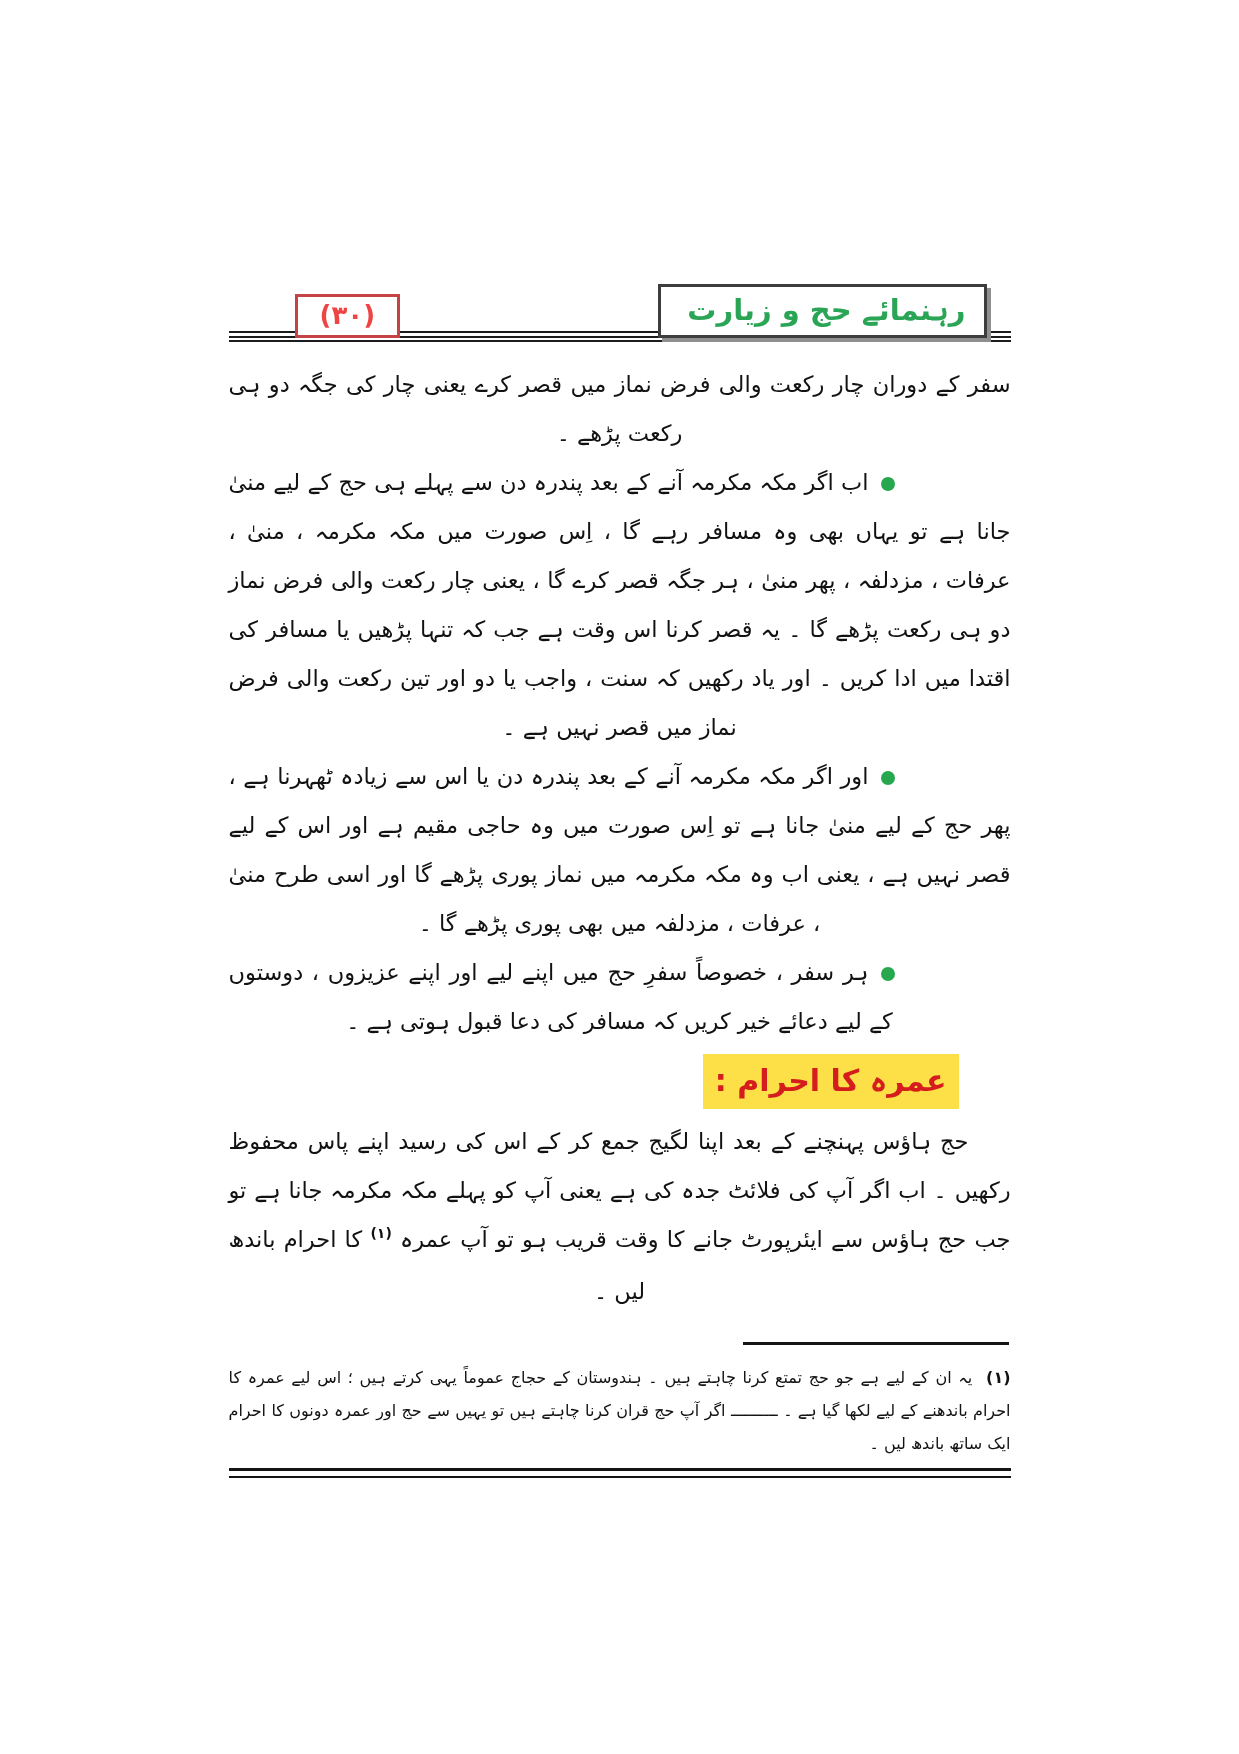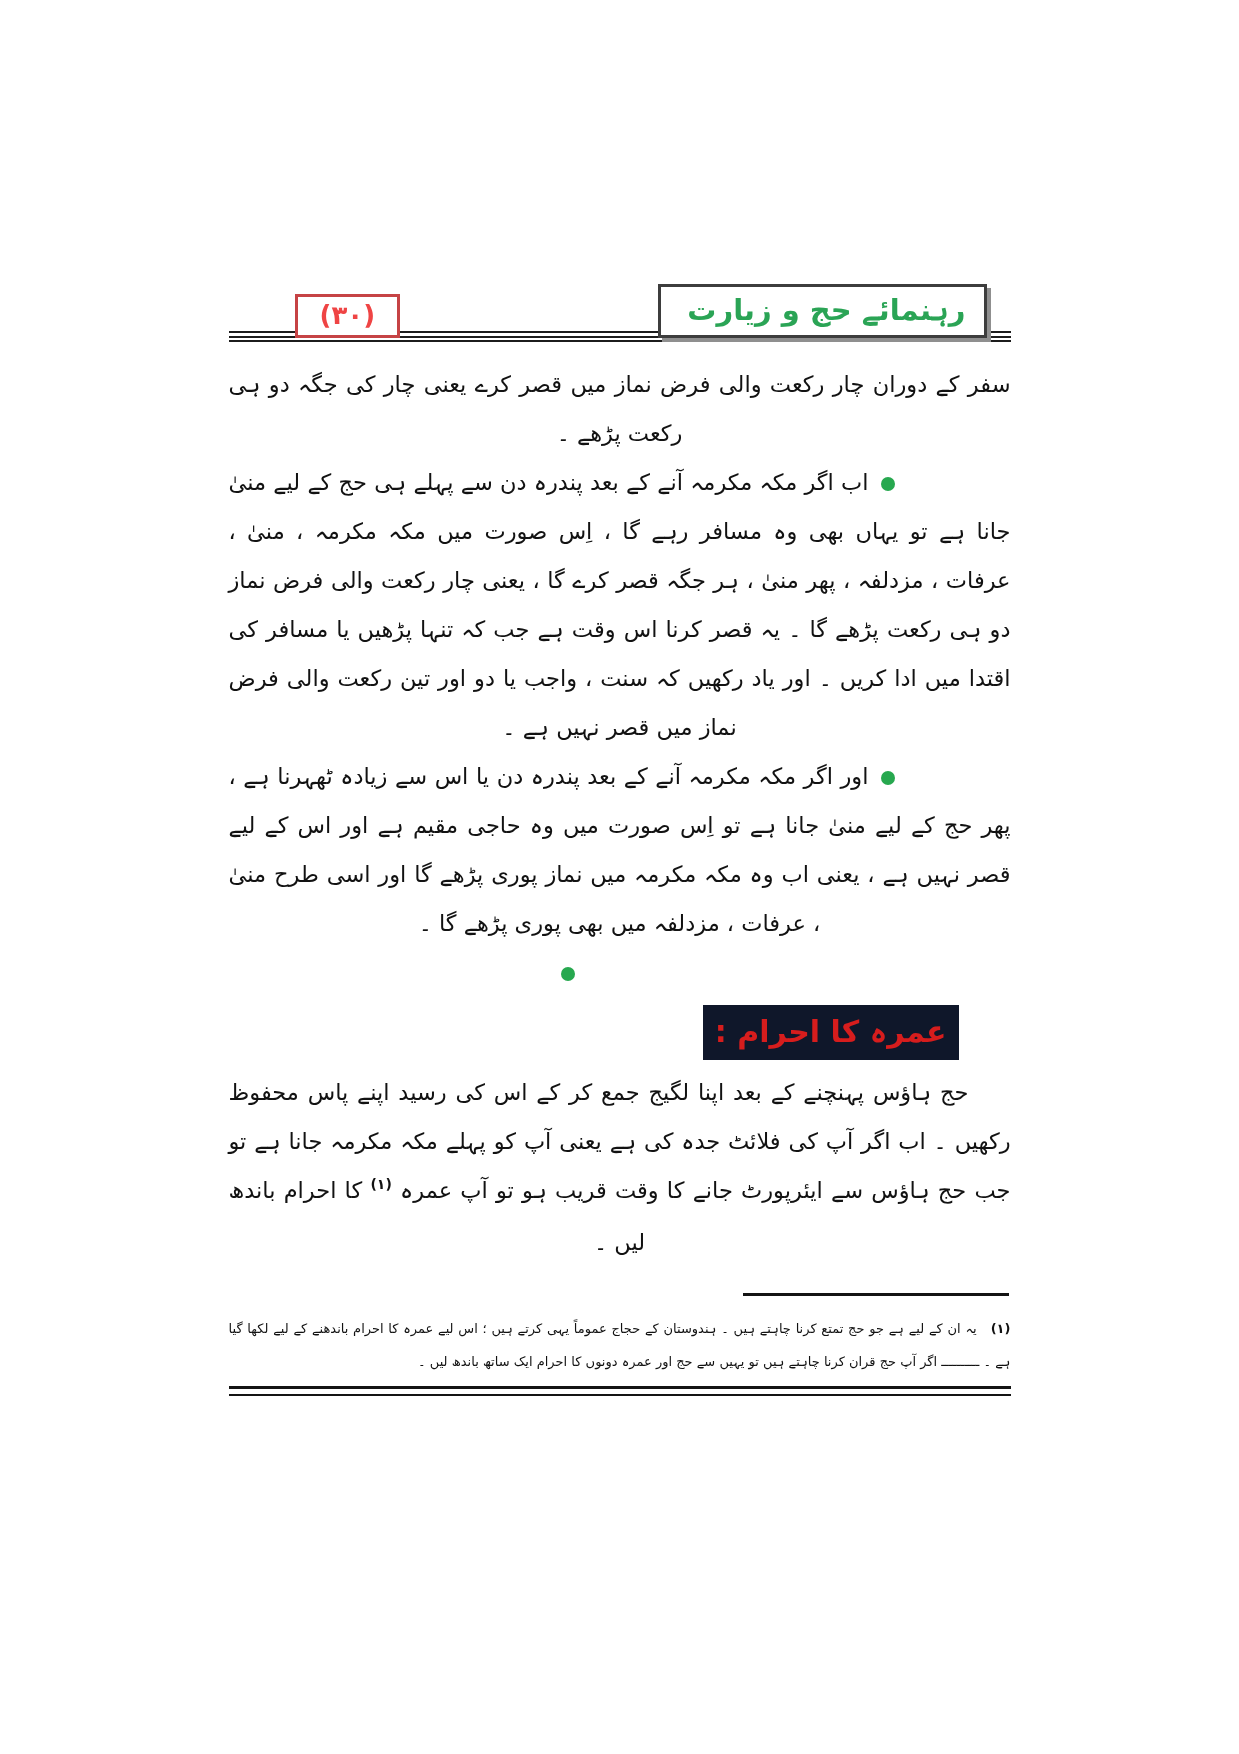--- a/index.html
+++ b/index.html
@@ -51,29 +51,29 @@
     font-size:14px;position:relative;top:-9px;font-weight:bold;
     letter-spacing:0;
   }
   
   .section-heading{
     margin:8px 52px 8px 0;text-align:right;
   }
   .section-heading span{
     display:inline-block;
     font-size:30px;font-weight:bold;color:#d61d1d;
-    background:#0f172a;padding:2px 12px 4px 12px;
+    background:#fde047;padding:2px 12px 4px 12px;
   }
   
   .fn-rule{
     width:266px;border-top:3px solid #141414;
     margin:26px 2px 16px auto;
   }
   .footnote{
-    font-size:13px;line-height:33px;text-align:justify;margin:0;
+    font-size:16px;line-height:33px;text-align:justify;margin:0;
   }
   .fn-marker{font-weight:bold;margin-left:14px;}
   .bottom-rule{
     margin-top:8px;height:5px;
     border-top:3px solid #141414;border-bottom:2px solid #141414;
   }
 </style>
 </head>
 <body>
 
@@ -92,21 +92,21 @@
 
     <div class="bodytext">
       <p>سفر کے دوران چار رکعت والی فرض نماز میں قصر کرے یعنی چار کی جگہ دو ہی رکعت پڑھے ۔</p>
 
 
       <p class="bullet"><span class="dot"></span><span>اب اگر مکہ مکرمہ آنے کے بعد پندرہ دن سے پہلے ہی حج کے لیے منیٰ جانا ہے تو یہاں بھی وہ مسافر رہے گا ، اِس صورت میں مکہ مکرمہ ، منیٰ ، عرفات ، مزدلفہ ، پھر منیٰ ، ہر جگہ قصر کرے گا ، یعنی چار رکعت والی فرض نماز دو ہی رکعت پڑھے گا ۔ یہ قصر کرنا اس وقت ہے جب کہ تنہا پڑھیں یا مسافر کی اقتدا میں ادا کریں ۔ اور یاد رکھیں کہ سنت ، واجب یا دو اور تین رکعت والی فرض نماز میں قصر نہیں ہے ۔</span></p>
 
 
       <p class="bullet"><span class="dot"></span><span>اور اگر مکہ مکرمہ آنے کے بعد پندرہ دن یا اس سے زیادہ ٹھہرنا ہے ، پھر حج کے لیے منیٰ جانا ہے تو اِس صورت میں وہ حاجی مقیم ہے اور اس کے لیے قصر نہیں ہے ، یعنی اب وہ مکہ مکرمہ میں نماز پوری پڑھے گا اور اسی طرح منیٰ ، عرفات ، مزدلفہ میں بھی پوری پڑھے گا ۔</span></p>
 
-      <p class="bullet"><span class="dot"></span></p>
+      <p class="bullet"><span class="dot"></span><span>ہر سفر ، خصوصاً سفرِ حج میں اپنے لیے اور اپنے عزیزوں ، دوستوں کے لیے دعائے خیر کریں کہ مسافر کی دعا قبول ہوتی ہے ۔</span></p>
 
       <div class="section-heading">
         <span>عمرہ کا احرام :</span>
       </div>
 
       <p class="para-indent"><span>حج ہاؤس پہنچنے کے بعد اپنا لگیج جمع کر کے اس کی رسید اپنے پاس محفوظ رکھیں ۔ اب اگر آپ کی فلائٹ جدہ کی ہے یعنی آپ کو پہلے مکہ مکرمہ جانا ہے تو جب حج ہاؤس سے ایئرپورٹ جانے کا وقت قریب ہو تو آپ عمرہ </span><span class="sup-mark">(۱)</span><span> کا احرام باندھ لیں ۔</span></p>
     </div>
 
     <div class="fn-rule"></div>
     <p class="footnote"><span class="fn-marker">(۱)</span><span>یہ ان کے لیے ہے جو حج تمتع کرنا چاہتے ہیں ۔ ہندوستان کے حجاج عموماً یہی کرتے ہیں ؛ اس لیے عمرہ کا احرام باندھنے کے لیے لکھا گیا ہے ۔ ــــــــــ اگر آپ حج قران کرنا چاہتے ہیں تو یہیں سے حج اور عمرہ دونوں کا احرام ایک ساتھ باندھ لیں ۔</span></p>

